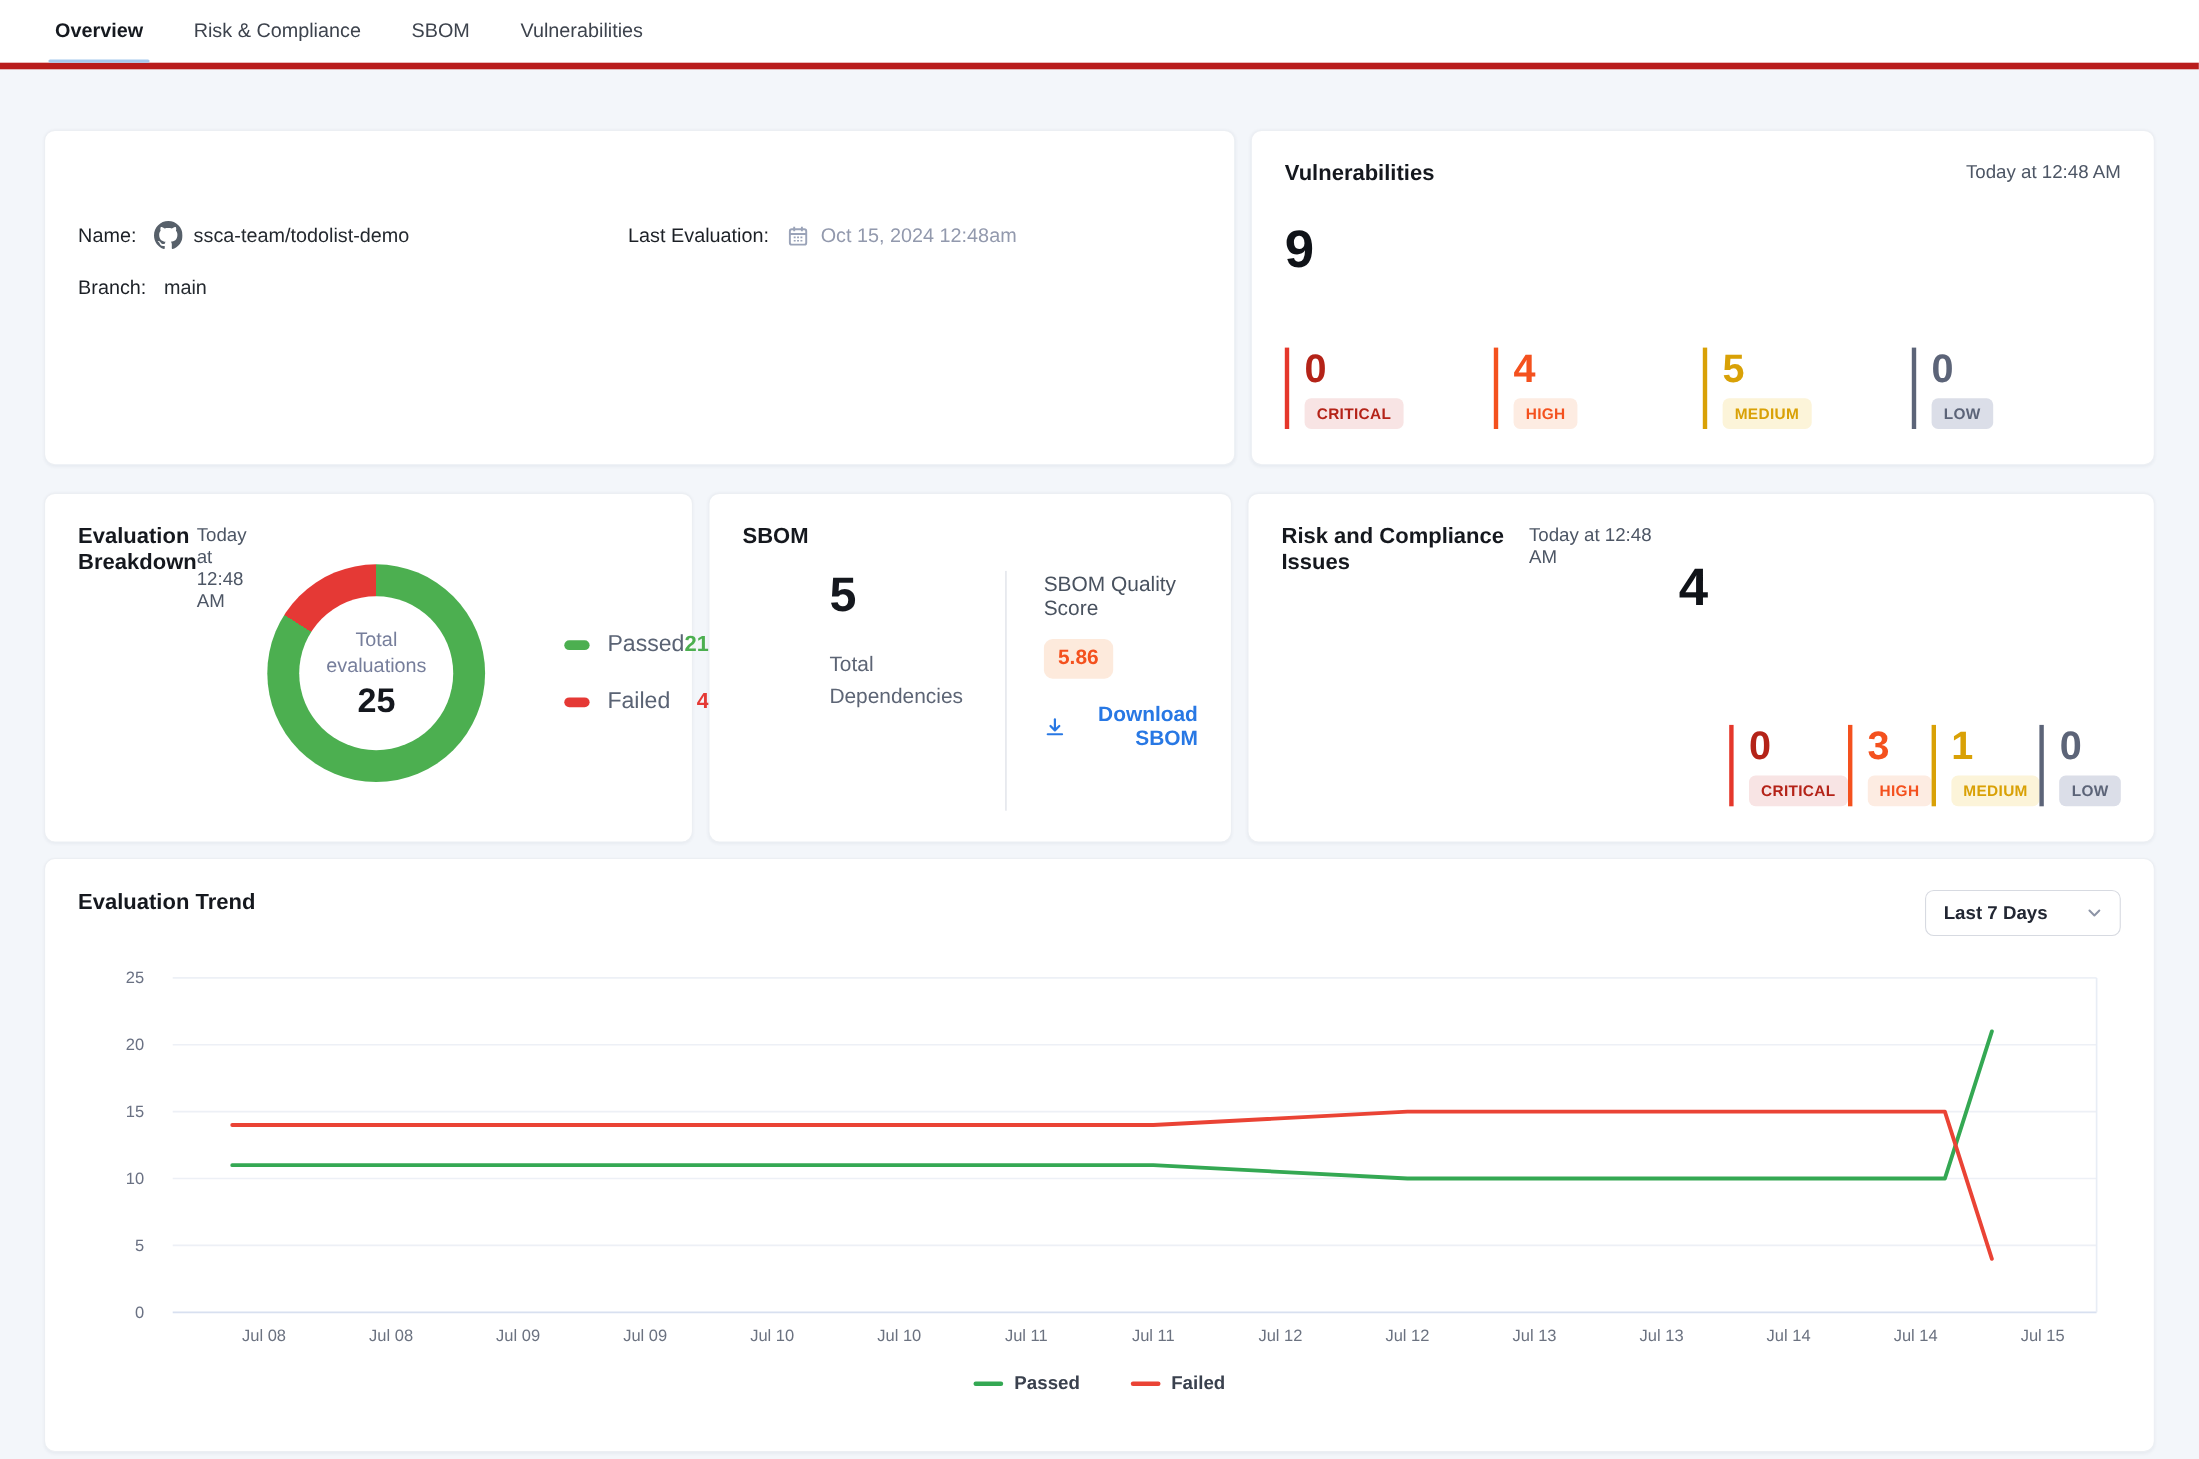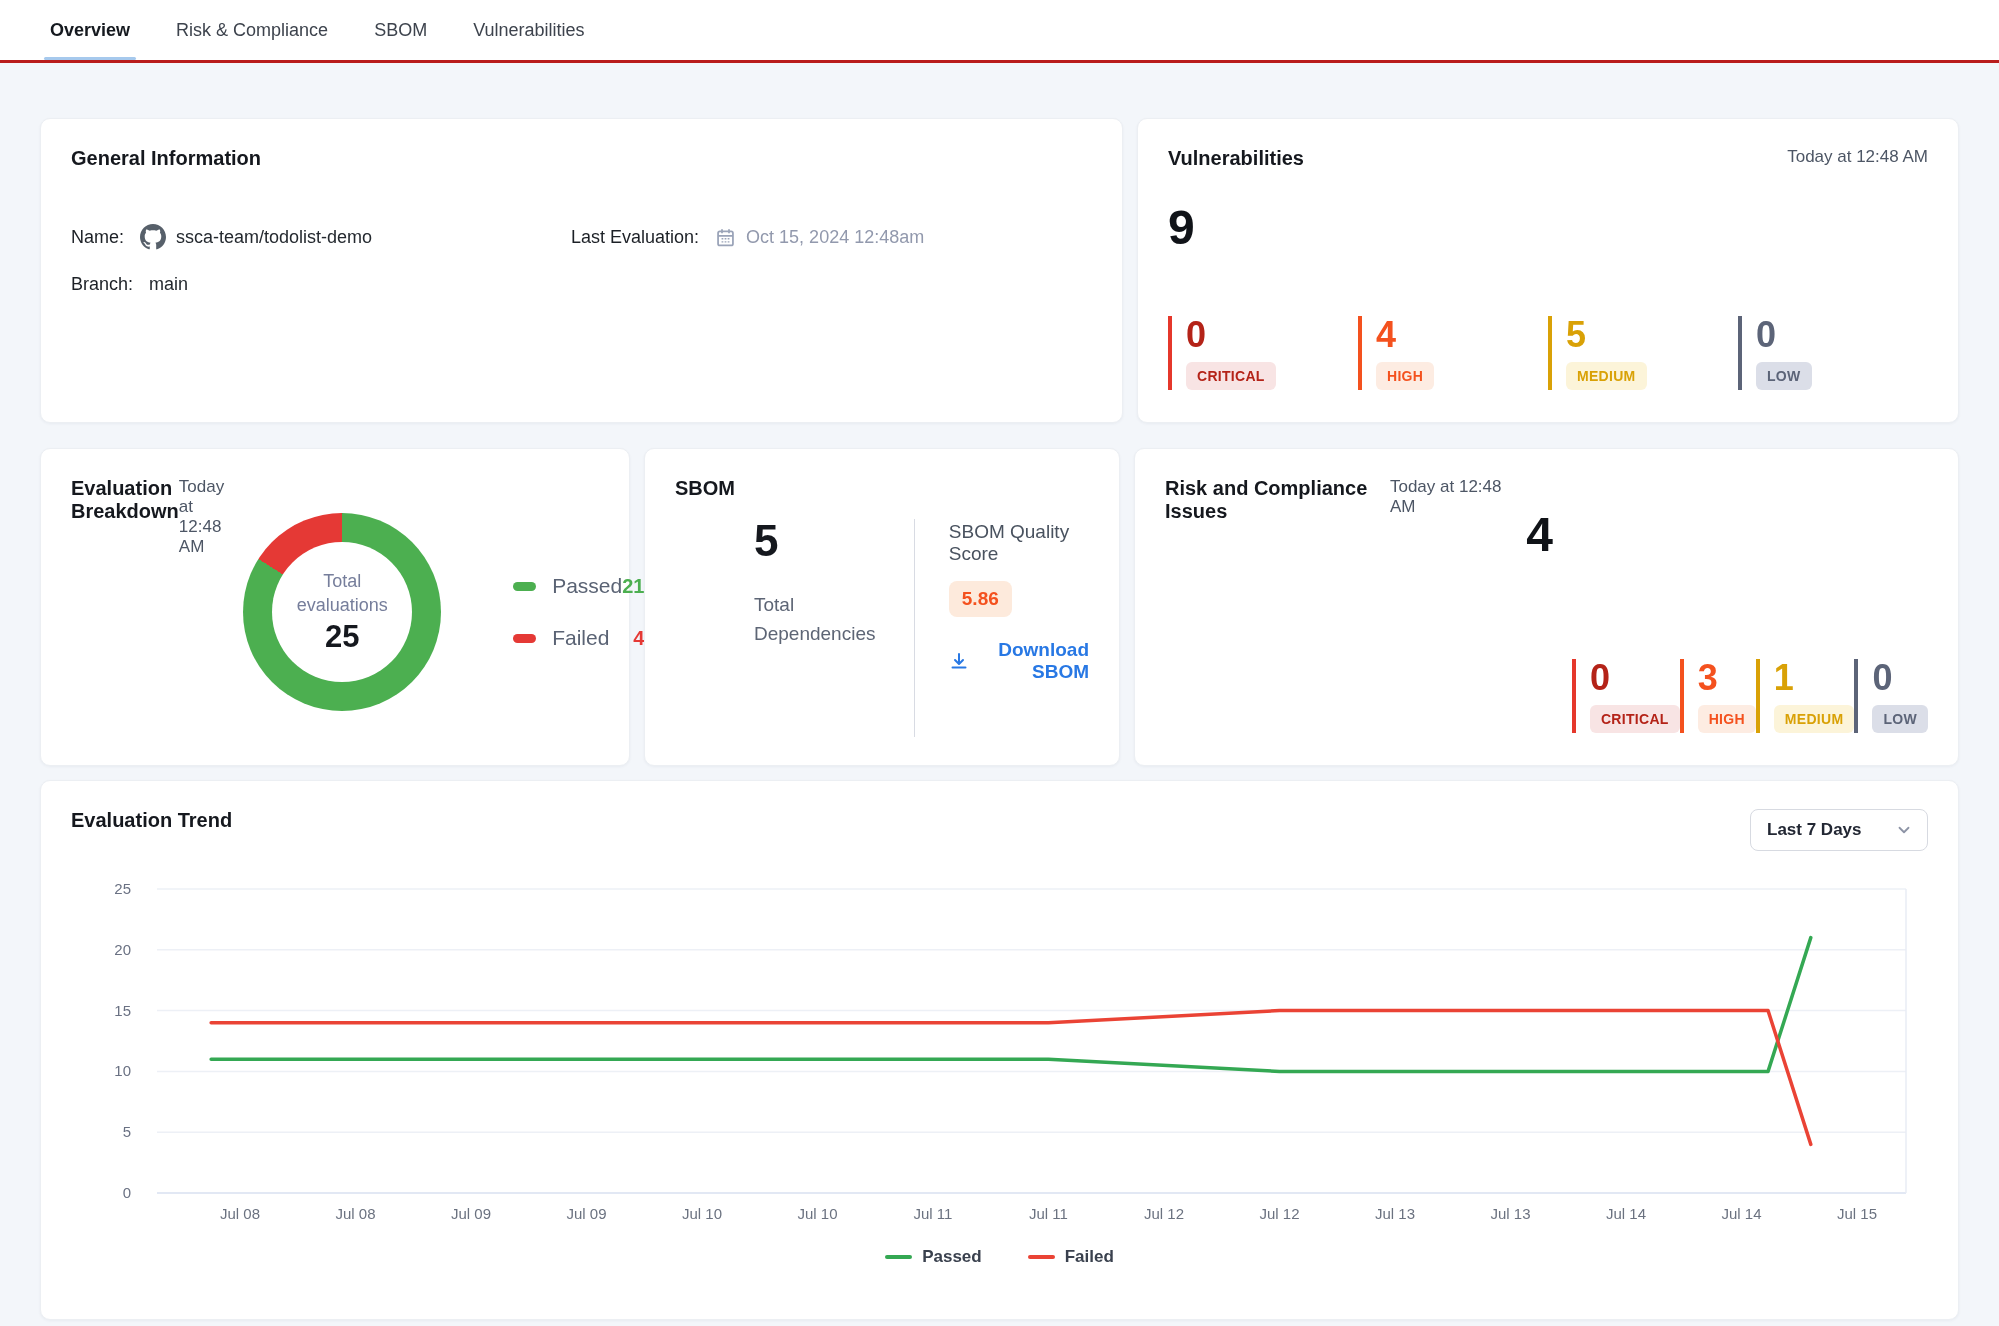--- a/index.html
+++ b/index.html
@@ -11,21 +11,21 @@
     overflow:hidden;
   }
   
   .tabbar{
     background:#fff;
     height:63px;
     display:flex;
     align-items:stretch;
     padding-left:48px;
     gap:42px;
-    border-bottom:3px solid #b91c1c;
+    border-bottom:6px solid #b91c1c;
   }
   .tab{
     display:flex; align-items:center;
     font-size:18px; color:#3d434d;
     position:relative; cursor:pointer;
     padding:0 2px;
   }
   .tab.active{ font-weight:bold; color:#15191f; }
   .tab.active::after{
     content:""; position:absolute; left:-4px; right:-4px; bottom:0;
@@ -112,23 +112,20 @@
   <div class="tab active">Overview</div>
   <div class="tab">Risk &amp; Compliance</div>
   <div class="tab">SBOM</div>
   <div class="tab">Vulnerabilities</div>
 </div>
 
 <div class="main">
 
   <div class="row1">
     <div class="card h305">
-      <div class="card-head">
-        <div class="card-title">General Information</div>
-      </div>
       <div class="gi-grid">
         <div class="gi-item">
           <span class="gi-label">Name:</span>
           <span class="gi-value">
             <span class="icon-inline">
               <svg width="26" height="26" viewBox="0 0 24 24" fill="#57606a">
                   <path d="M12 0C5.37 0 0 5.37 0 12c0 5.3 3.44 9.8 8.21 11.39.6.11.82-.26.82-.58 0-.28-.01-1.02-.02-2.01-3.34.73-4.04-1.61-4.04-1.61-.55-1.39-1.34-1.76-1.34-1.76-1.09-.75.08-.73.08-.73 1.2.08 1.84 1.24 1.84 1.24 1.07 1.84 2.81 1.31 3.5 1 .11-.78.42-1.31.76-1.61-2.66-.3-5.47-1.33-5.47-5.93 0-1.31.47-2.38 1.24-3.22-.12-.3-.54-1.52.12-3.18 0 0 1.01-.32 3.3 1.23.96-.27 1.98-.4 3-.4s2.04.13 3 .4c2.28-1.55 3.29-1.23 3.29-1.23.66 1.66.24 2.88.12 3.18.77.84 1.23 1.91 1.23 3.22 0 4.61-2.81 5.62-5.49 5.92.43.37.81 1.1.81 2.22 0 1.61-.01 2.9-.01 3.29 0 .32.21.7.82.58C20.57 21.8 24 17.3 24 12c0-6.63-5.37-12-12-12z"></path>
                 </svg>
             </span>
             <span>ssca-team/todolist-demo</span>

